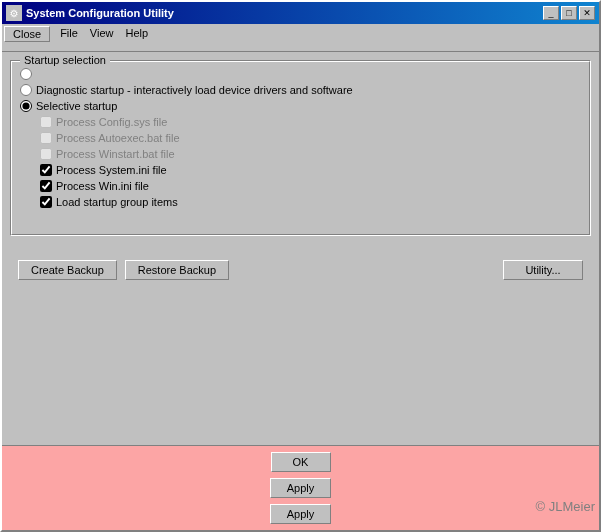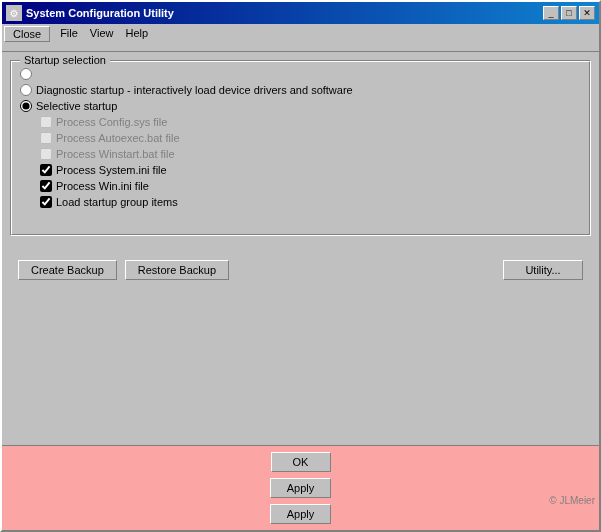--- a/index.html
+++ b/index.html
@@ -199,23 +199,23 @@
       padding: 3px 16px;
       font-size: 11px;
       font-family: 'MS Sans Serif', Arial, sans-serif;
       cursor: pointer;
       min-width: 60px;
       text-align: center;
     }
 
     .watermark {
       position: absolute;
-      bottom: 24px;
+      bottom: 16px;
       right: 4px;
-      font-size: 10px;
+      font-size: 13px;
       color: #808080;
     }
 
     .window {
       width: 601px;
       height: 532px;
       position: relative;
       border: 2px solid #000080;
       border-color: #ffffff #808080 #808080 #ffffff;
     }

